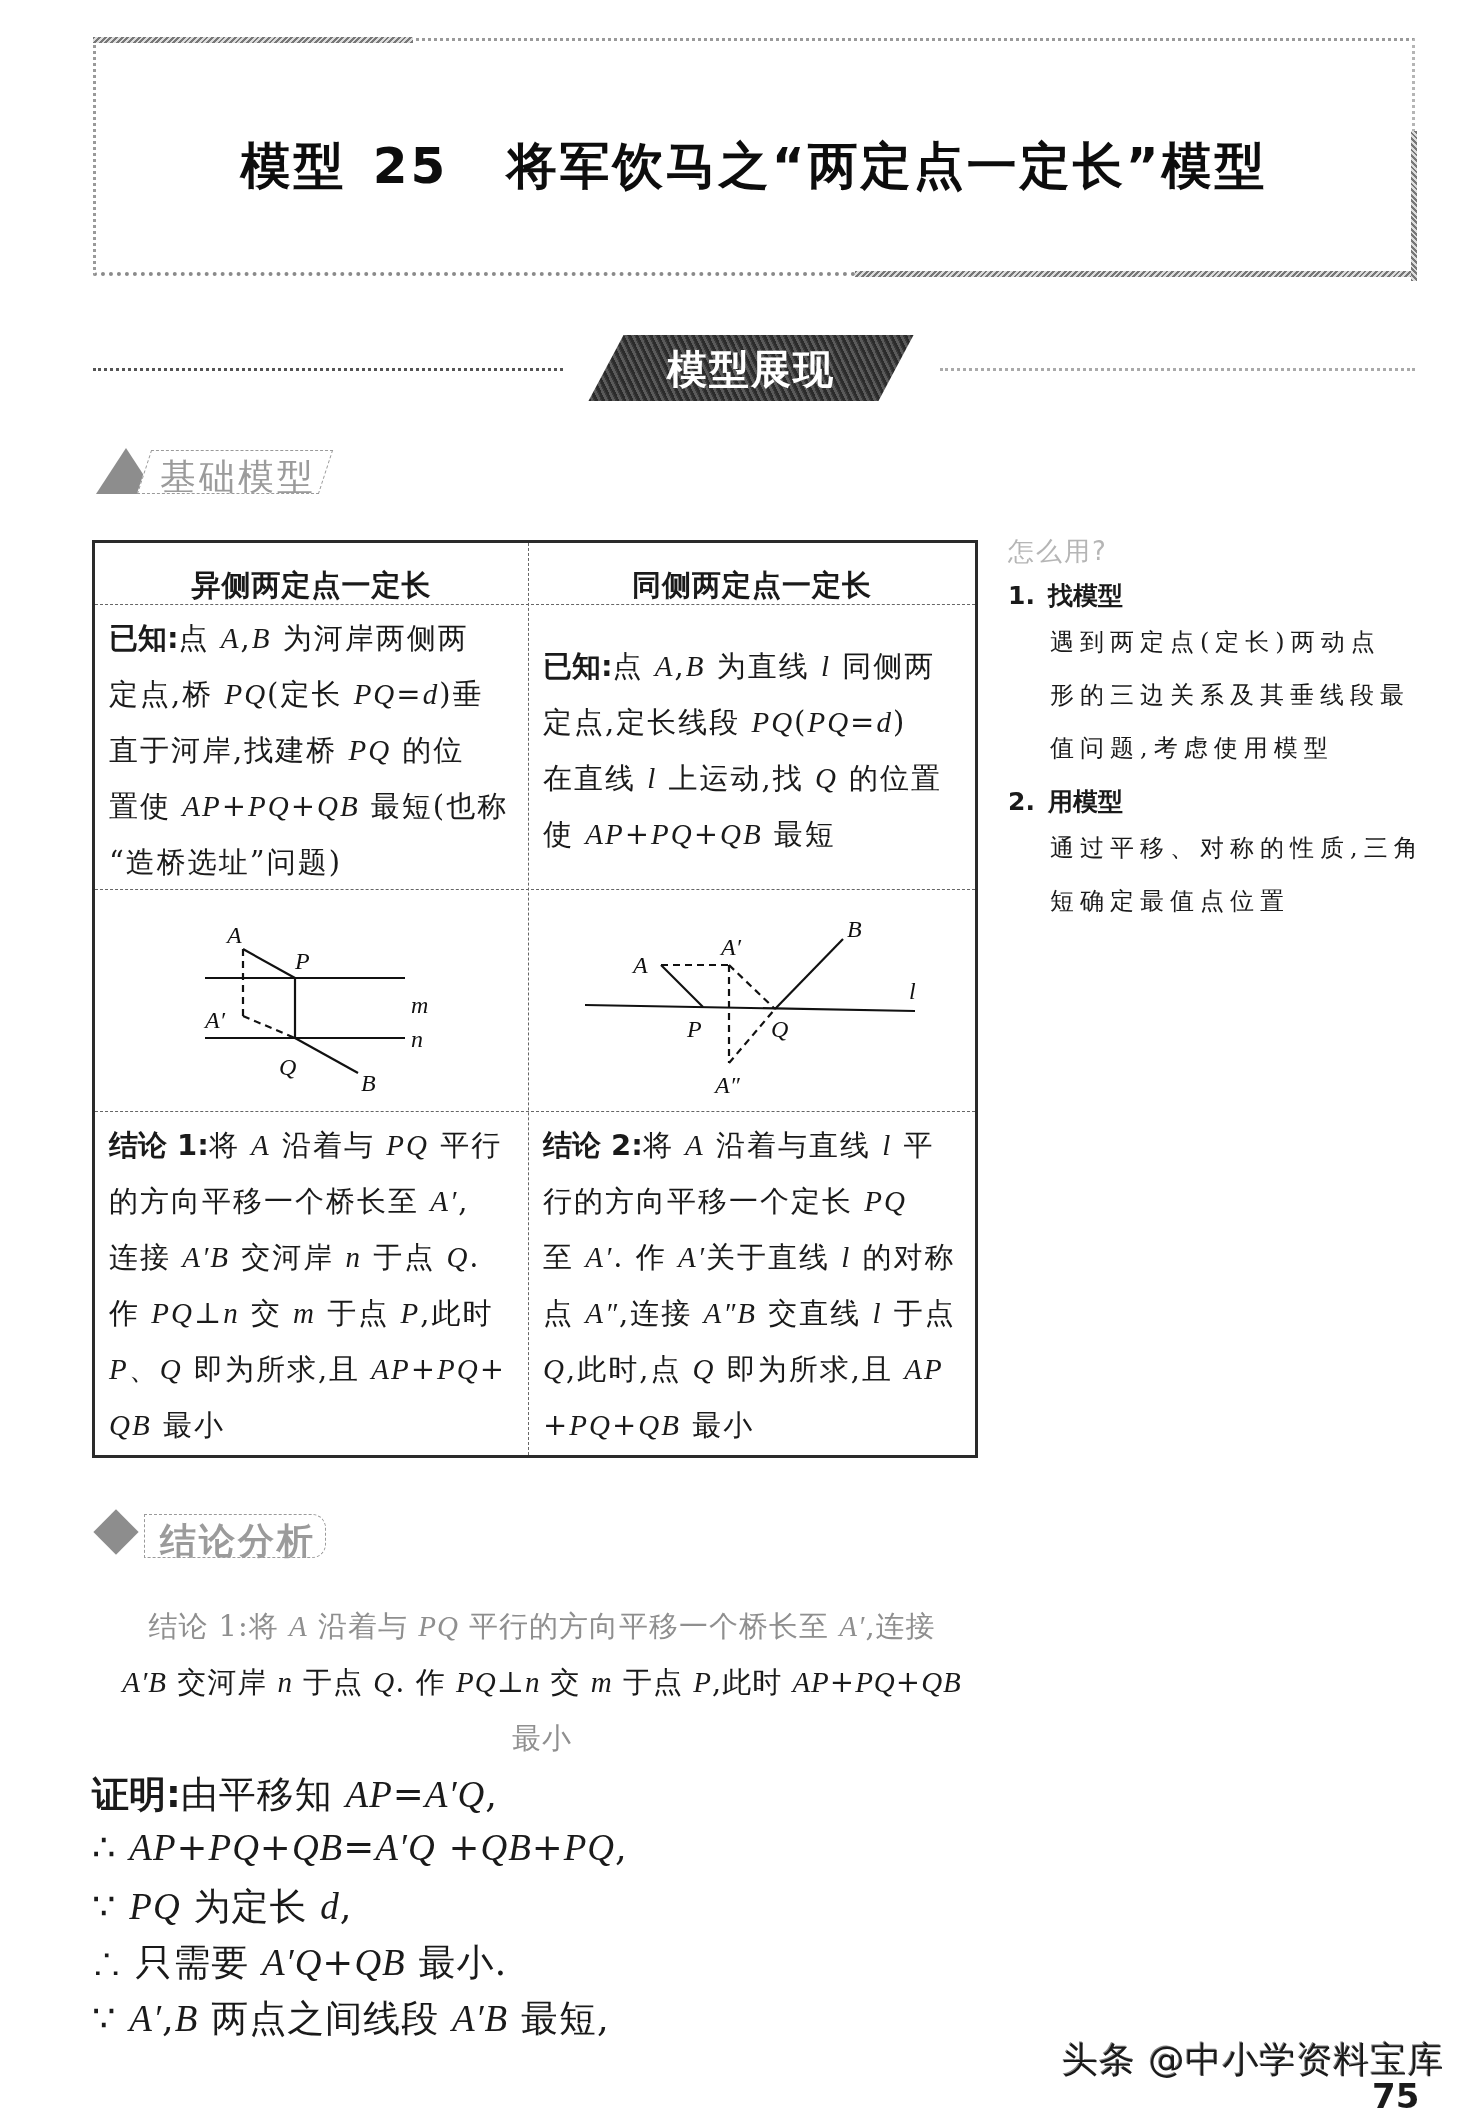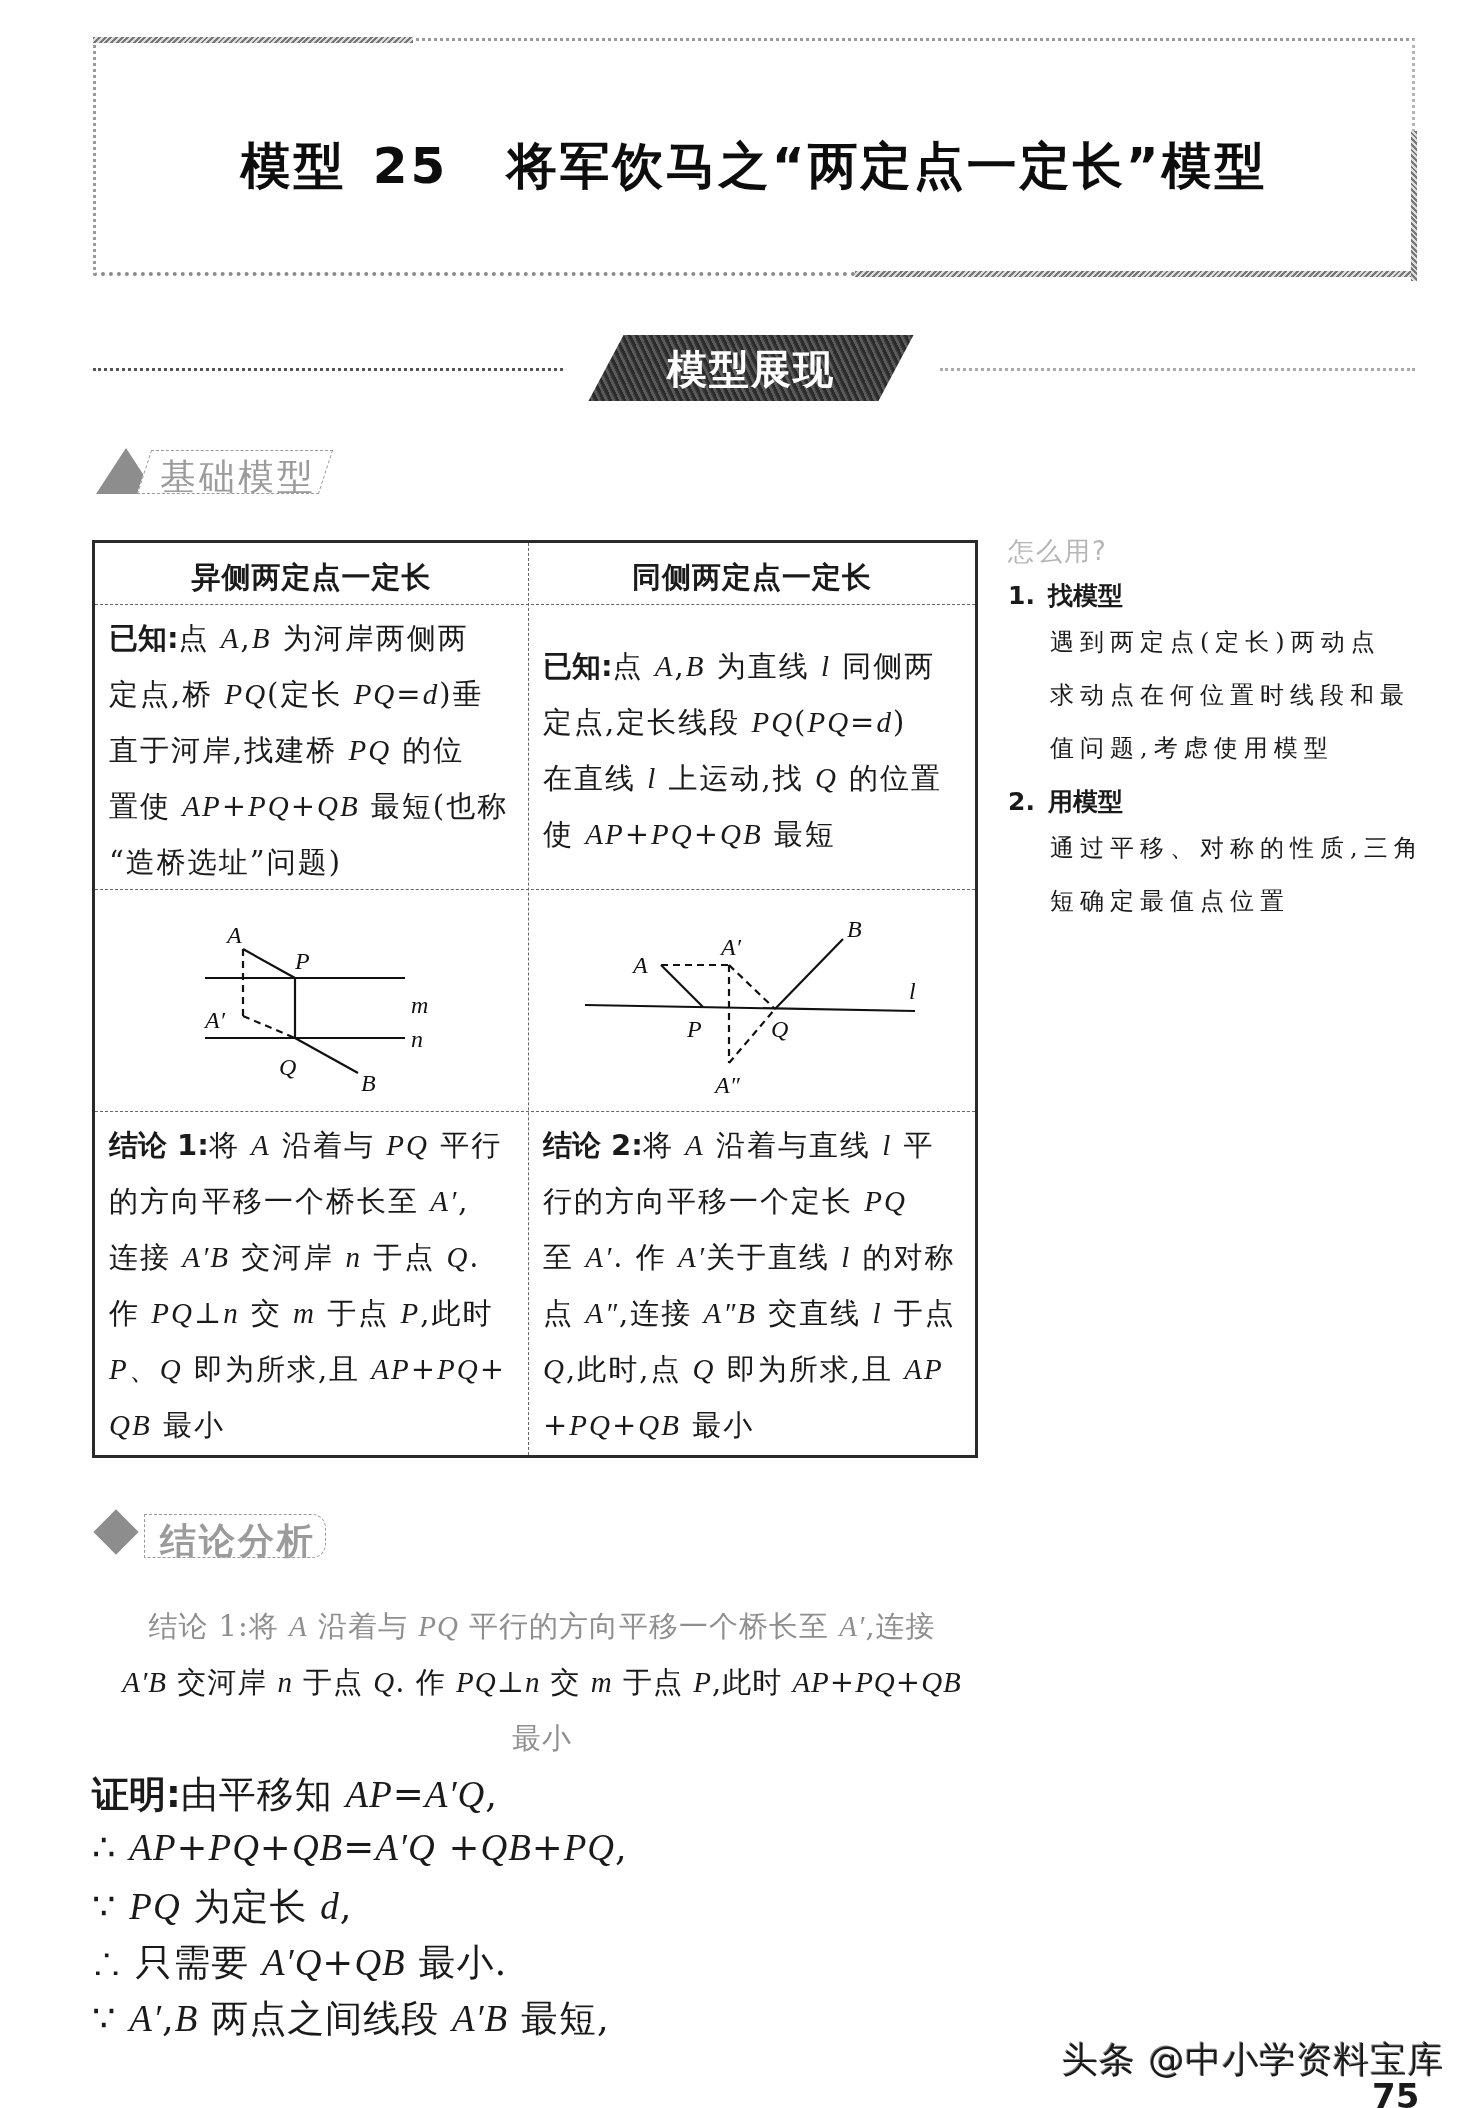--- a/index.html
+++ b/index.html
@@ -39,21 +39,21 @@
         font-family:"DejaVu Sans", "Liberation Sans", sans-serif; letter-spacing:3px; }
   .tri { position:absolute; left:0; top:0; width:0; height:0;
         border-left:30px solid transparent; border-right:30px solid transparent; border-bottom:46px solid #8d8d8d; }
   .diamond { position:absolute; left:4px; top:4px; width:32px; height:32px; background:#8d8d8d; transform:rotate(45deg); }
 
   
   #model-table { left:92px; top:540px; width:886px; height:918px;
         border:3px solid #2a2a2a; box-sizing:border-box; }
   .col-div { position:absolute; left:433px; top:0; bottom:0; border-left:1px dashed #666; }
   .row-div { position:absolute; left:0; right:0; border-top:1px dashed #666; }
-  .th { position:absolute; top:4px; height:60px; line-height:60px; text-align:center;
+  .th { position:absolute; top:12px; height:60px; line-height:60px; text-align:center;
         font-family:"DejaVu Sans", "Liberation Sans", sans-serif; font-weight:bold; font-size:29px; letter-spacing:1px; }
   .cell { position:absolute; font-size:29px; line-height:56px; letter-spacing:2px; }
   .cell b, .lead { font-family:"DejaVu Sans", "Liberation Sans", sans-serif; font-weight:bold; letter-spacing:0; }
 
   
   #sidebar { left:1008px; top:534px; width:420px; }
   #sidebar .hint { font-size:26px; color:#b5b5b5; letter-spacing:2px; font-family:"DejaVu Sans", "Liberation Sans", sans-serif; }
   #sidebar .step { margin-top:10px; font-family:"DejaVu Sans", "Liberation Sans", sans-serif; font-weight:bold; font-size:25px; }
   #sidebar .step .n { display:inline-block; width:40px; }
   #sidebar .body { margin-left:42px; font-size:24px; line-height:53px; letter-spacing:6px; margin-top:4px; }
@@ -181,21 +181,21 @@
   </div>
 </div>
 
 <div id="sidebar" class="abs">
   <div class="hint">怎么用?</div>
   <div class="step">
     <span class="n">1.</span><span>找模型</span>
   </div>
   <div class="body">
     <div>遇到两定点(定长)两动点</div>
-    <div>求动点在何位置时线段和最</div>
+    <div>形的三边关系及其垂线段最</div>
     <div>值问题,考虑使用模型</div>
   </div>
   <div class="step">
     <span class="n">2.</span><span>用模型</span>
   </div>
   <div class="body">
     <div>通过平移、对称的性质,三角</div>
     <div>短确定最值点位置</div>
   </div>
 </div>

